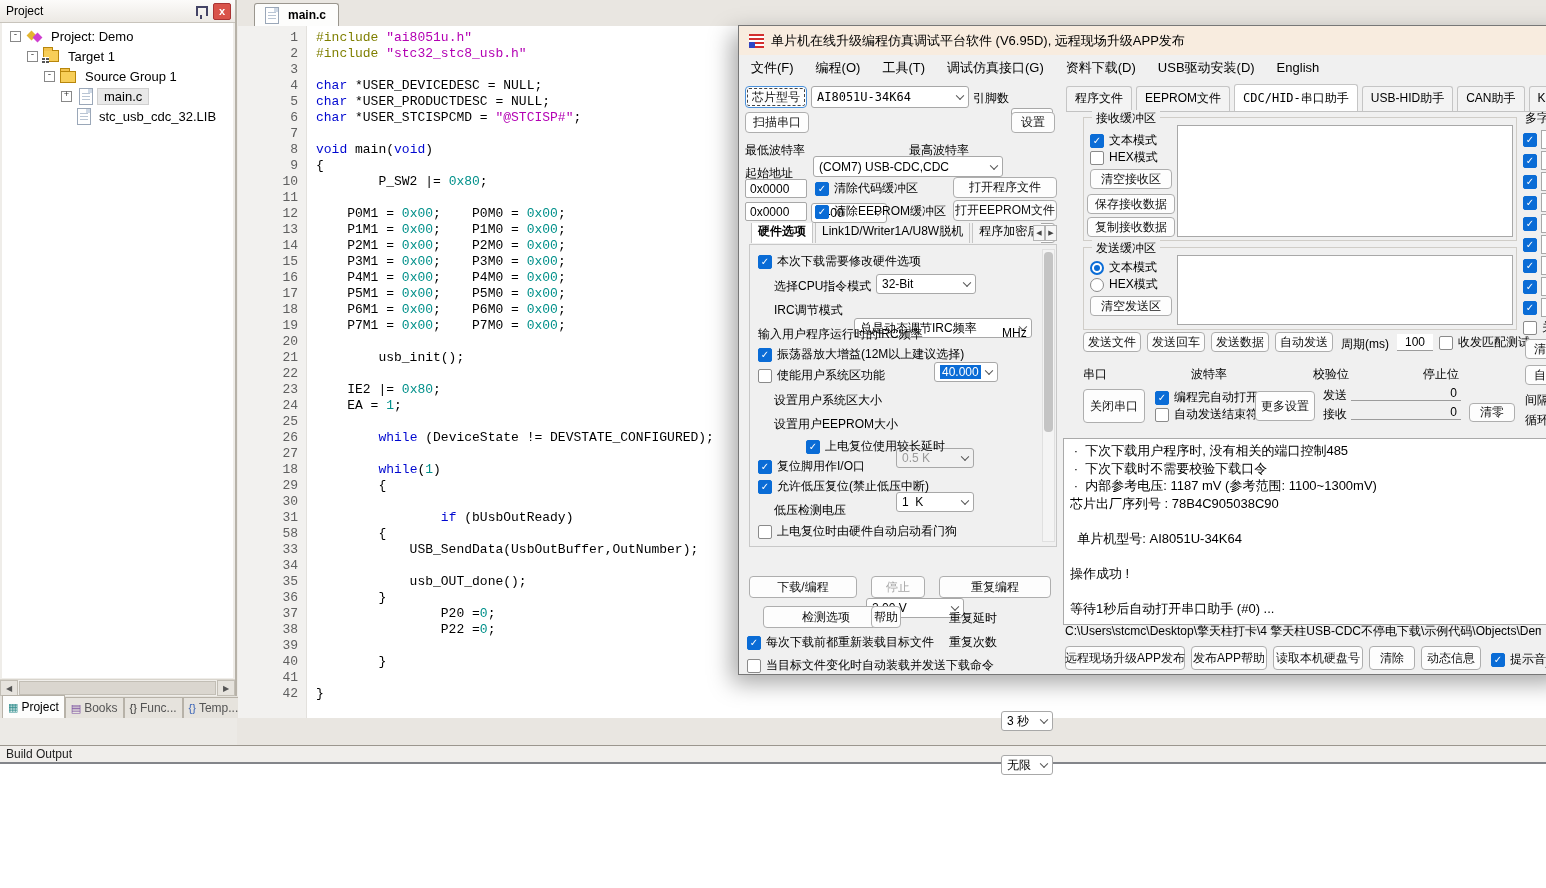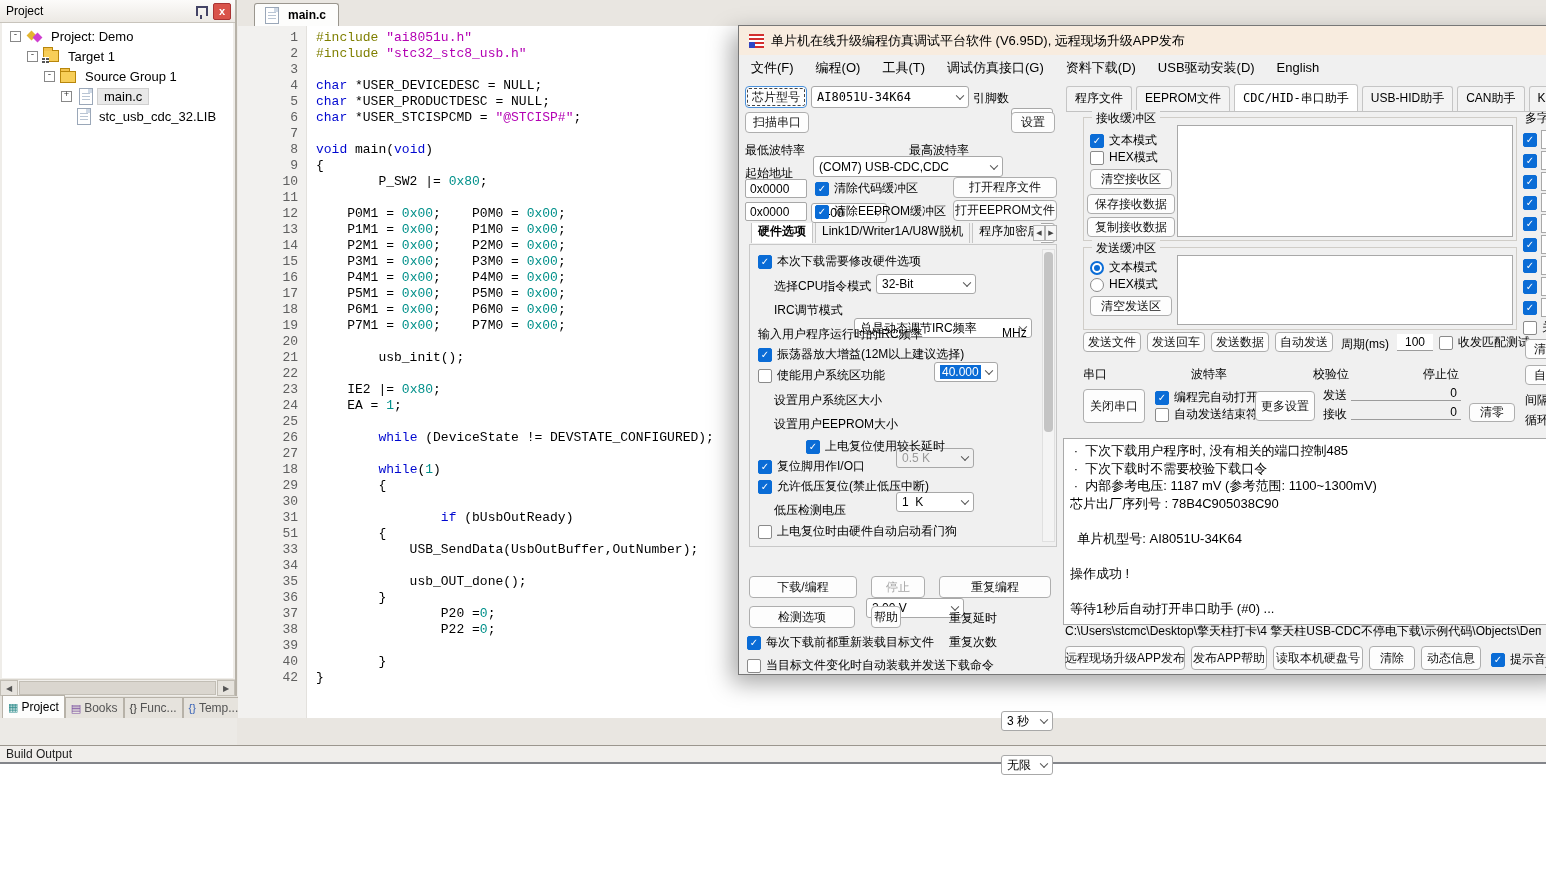--- a/index.html
+++ b/index.html
@@ -232,29 +232,30 @@
           <div class="code-line"><span class="ln">22</span><span class="ct"></span></div>
           <div class="code-line"><span class="ln">23</span><span class="ct"><span class="seg-pl">    IE2 |= </span><span class="seg-num">0x80</span><span class="seg-pl">;</span></span></div>
           <div class="code-line"><span class="ln">24</span><span class="ct"><span class="seg-pl">    EA = </span><span class="seg-num">1</span><span class="seg-pl">;</span></span></div>
           <div class="code-line"><span class="ln">25</span><span class="ct"></span></div>
           <div class="code-line"><span class="ln">26</span><span class="ct"><span class="seg-pl">        </span><span class="seg-kw">while</span><span class="seg-pl"> (DeviceState != DEVSTATE_CONFIGURED);</span></span></div>
           <div class="code-line"><span class="ln">27</span><span class="ct"></span></div>
           <div class="code-line"><span class="ln">18</span><span class="ct"><span class="seg-pl">        </span><span class="seg-kw">while</span><span class="seg-pl">(</span><span class="seg-num">1</span><span class="seg-pl">)</span></span></div>
           <div class="code-line"><span class="ln">29</span><span class="ct"><span class="seg-pl">        {</span></span></div>
           <div class="code-line"><span class="ln">30</span><span class="ct"></span></div>
           <div class="code-line"><span class="ln">31</span><span class="ct"><span class="seg-pl">                </span><span class="seg-kw">if</span><span class="seg-pl"> (bUsbOutReady)</span></span></div>
-          <div class="code-line"><span class="ln">51</span><span class="ct"><span class="seg-pl">        {</span></span></div>
+          <div class="code-line"><span class="ln">58</span><span class="ct"><span class="seg-pl">        {</span></span></div>
           <div class="code-line"><span class="ln">33</span><span class="ct"><span class="seg-pl">            USB_SendData(UsbOutBuffer,OutNumber);</span></span></div>
           <div class="code-line"><span class="ln">34</span><span class="ct"></span></div>
           <div class="code-line"><span class="ln">35</span><span class="ct"><span class="seg-pl">            usb_OUT_done();</span></span></div>
           <div class="code-line"><span class="ln">36</span><span class="ct"><span class="seg-pl">        }</span></span></div>
           <div class="code-line"><span class="ln">37</span><span class="ct"><span class="seg-pl">                P20 =</span><span class="seg-num">0</span><span class="seg-pl">;</span></span></div>
           <div class="code-line"><span class="ln">38</span><span class="ct"><span class="seg-pl">                P22 =</span><span class="seg-num">0</span><span class="seg-pl">;</span></span></div>
           <div class="code-line"><span class="ln">39</span><span class="ct"></span></div>
           <div class="code-line"><span class="ln">40</span><span class="ct"><span class="seg-pl">        }</span></span></div>
+          <div class="code-line"><span class="ln">41</span><span class="ct"></span></div>
           <div class="code-line"><span class="ln">42</span><span class="ct"><span class="seg-pl">}</span></span></div>
         </div>
     </div>
   </div>
 
   <div class="abs" id="keil-bottom-strip"></div>
 
   <div class="abs" id="build-panel">
     <div class="bp-header">Build Output</div>
   </div>
@@ -422,21 +423,21 @@
 
     <div class="abs btn" style="left:10px;top:550px;width:108px;height:22px;">
         <span>下载/编程</span>
       </div>
     <div class="abs btn disabled" style="left:132px;top:550px;width:54px;height:22px;">
         <span>停止</span>
       </div>
     <div class="abs btn" style="left:200px;top:550px;width:112px;height:22px;">
         <span>重复编程</span>
       </div>
-    <div class="abs btn" style="left:10px;top:580px;width:106px;height:22px;">
+    <div class="abs btn" style="left:24px;top:580px;width:126px;height:22px;">
         <span>检测选项</span>
       </div>
     <div class="abs btn" style="left:132px;top:580px;width:30px;height:22px;">
         <span>帮助</span>
       </div>
     <div class="abs txt" style="left:210px;top:584px;">重复延时</div>
     <div class="abs combo" style="left:262px;top:580px;width:52px;height:20px;">
         <span>3 秒</span>
         <span class="chev"></span>
       </div>

